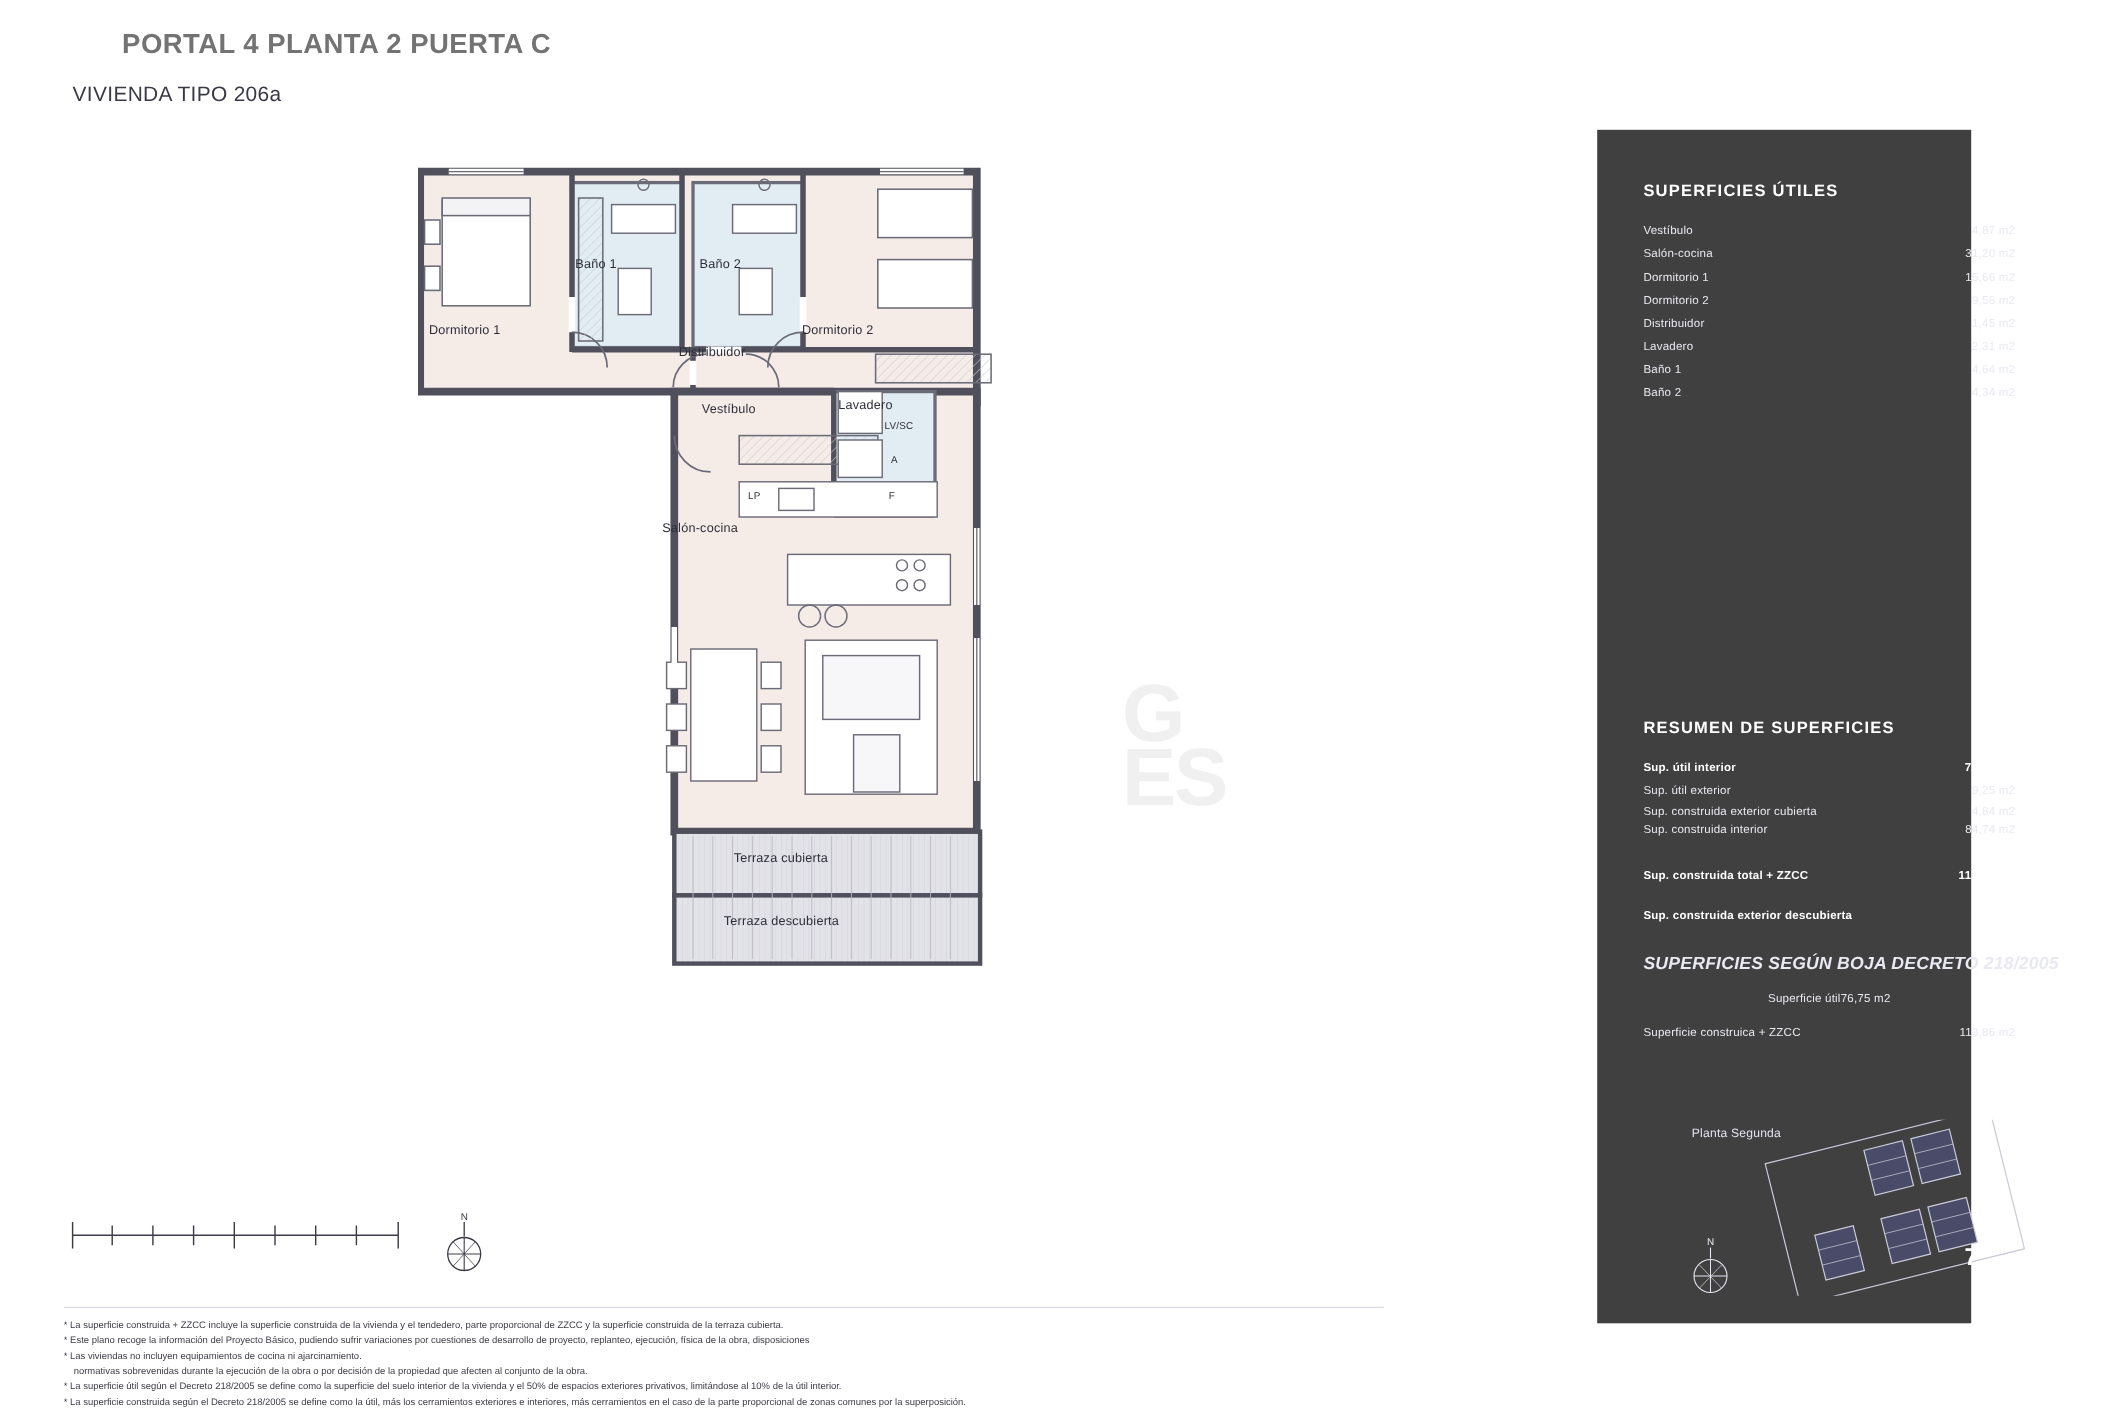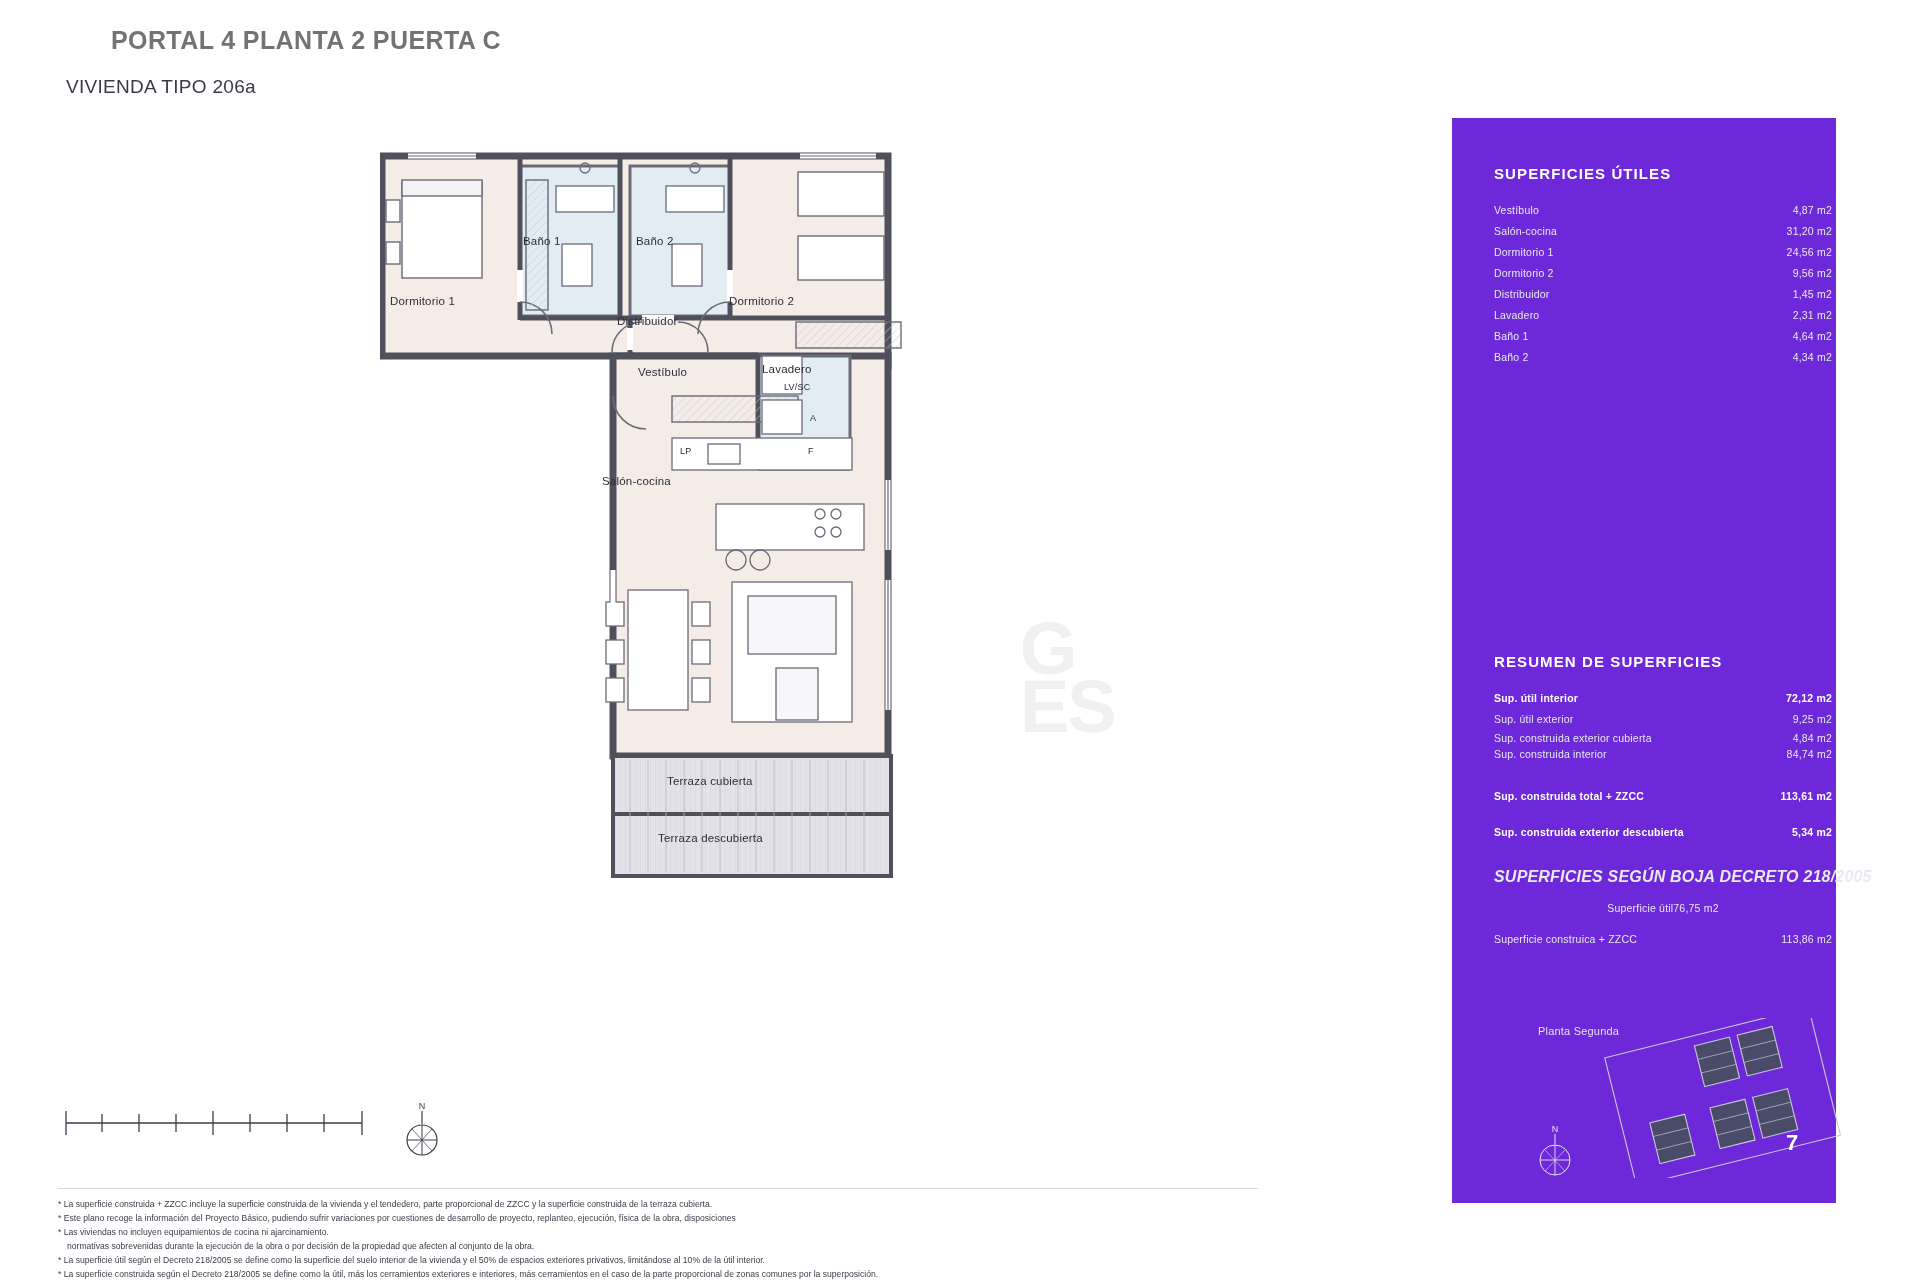--- a/index.html
+++ b/index.html
@@ -21,22 +21,22 @@
   }
   .hdr-sub {
     position: absolute; left: 66px; top: 76px;
     font-size: 19px; font-weight: normal; color: #3a3a47;
     letter-spacing: 0.3px;
   }
 
   
   .panel {
     position: absolute; left: 1452px; top: 118px;
-    width: 384px; height: 1085px;
-    background: #6d28d9;
+    width: 340px; height: 1085px;
+    background: #404040;
     color: #ffffff;
   }
   .panel-h {
     position: absolute; left: 42px;
     font-size: 15px; font-weight: bold; letter-spacing: 1.1px;
     color: #ffffff;
   }
   .sup-h { top: 47px; }
   .res-h { top: 535px; }
 
@@ -250,21 +250,21 @@
     <div class="plan-label" style="left:256px; top:85px;">Baño 2</div>
     <div class="plan-label" style="left:349px; top:145px;">Dormitorio 2</div>
     <div class="plan-label" style="left:237px; top:165px;">Distribuidor</div>
     <div class="plan-label" style="left:258px; top:216px;">Vestíbulo</div>
     <div class="plan-label" style="left:382px; top:213px;">Lavadero</div>
     <div class="plan-label" style="left:222px; top:325px;">Salón-cocina</div>
     <div class="plan-label" style="left:287px; top:625px;">Terraza cubierta</div>
     <div class="plan-label" style="left:278px; top:682px;">Terraza descubierta</div>
 
     
-    <div class="plan-label sm" style="left:404px; top:232px;">LV/SC</div>
+    <div class="plan-label sm" style="left:424px; top:232px;">LV/SC</div>
     <div class="plan-label sm" style="left:430px; top:263px;">A</div>
     <div class="plan-label sm" style="left:300px; top:296px;">LP</div>
     <div class="plan-label sm" style="left:428px; top:296px;">F</div>
   </div>
 
   <div class="scalebar">
     <svg width="310" height="30" viewBox="0 0 310 30" xmlns="http://www.w3.org/2000/svg">
       <line x1="4" y1="15" x2="300" y2="15" stroke="#3c3c48" stroke-width="1.3"></line>
       <g stroke="#3c3c48" stroke-width="1.3">
         <line x1="4" y1="3" x2="4" y2="27"></line>
@@ -298,21 +298,21 @@
     <div class="row" style="top:86px;">
       <span class="lbl">Vestíbulo</span>
       <span class="val">4,87  m2</span>
     </div>
     <div class="row" style="top:107px;">
       <span class="lbl">Salón-cocina</span>
       <span class="val">31,20  m2</span>
     </div>
     <div class="row" style="top:128px;">
       <span class="lbl">Dormitorio 1</span>
-      <span class="val">24,56  m2</span>
+      <span class="val">15,66  m2</span>
     </div>
     <div class="row" style="top:149px;">
       <span class="lbl">Dormitorio 2</span>
       <span class="val">9,56  m2</span>
     </div>
     <div class="row" style="top:170px;">
       <span class="lbl">Distribuidor</span>
       <span class="val">1,45  m2</span>
     </div>
     <div class="row" style="top:191px;">

